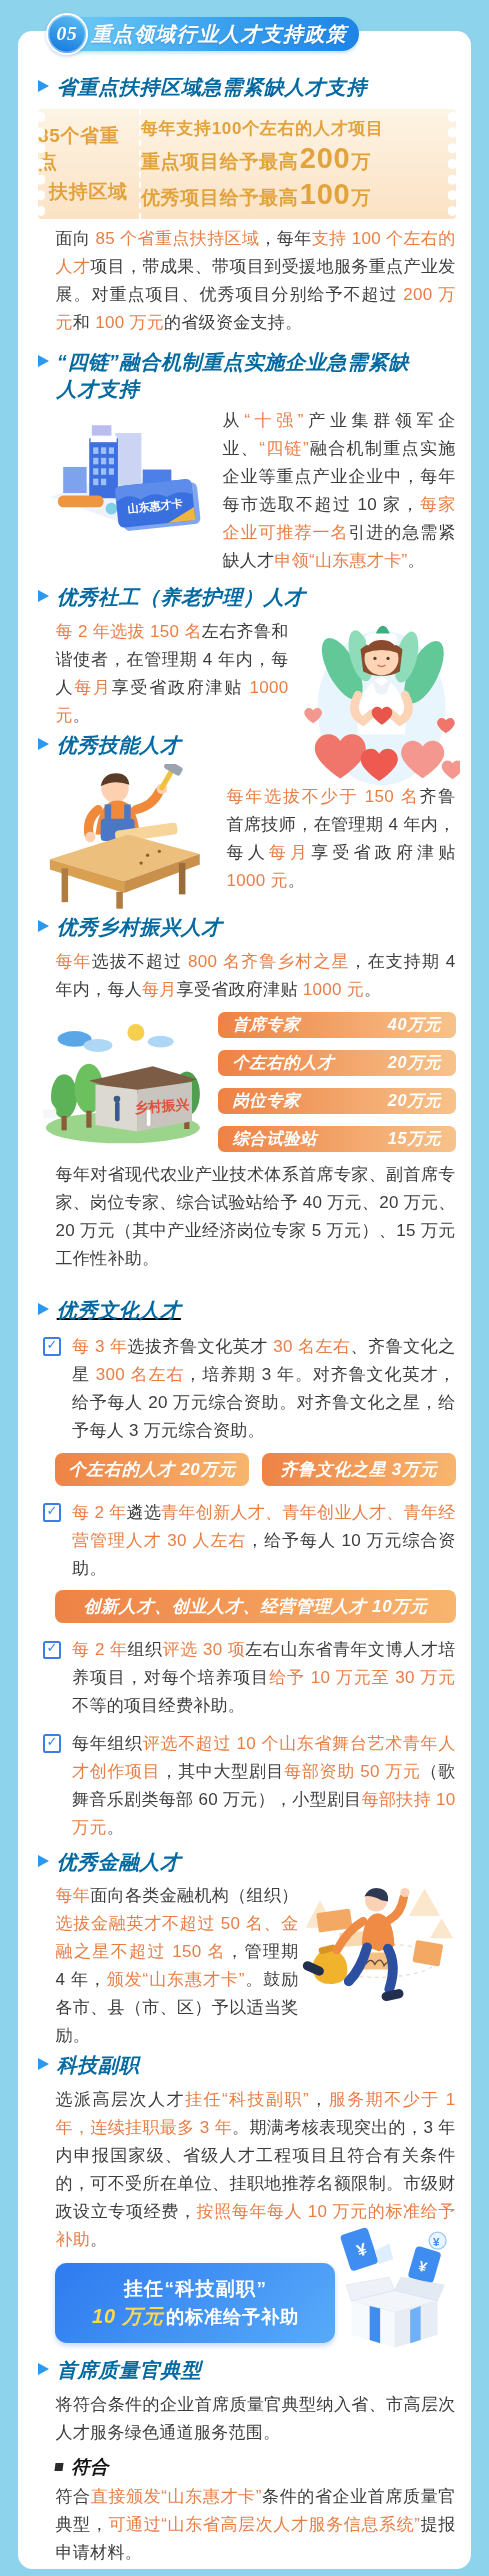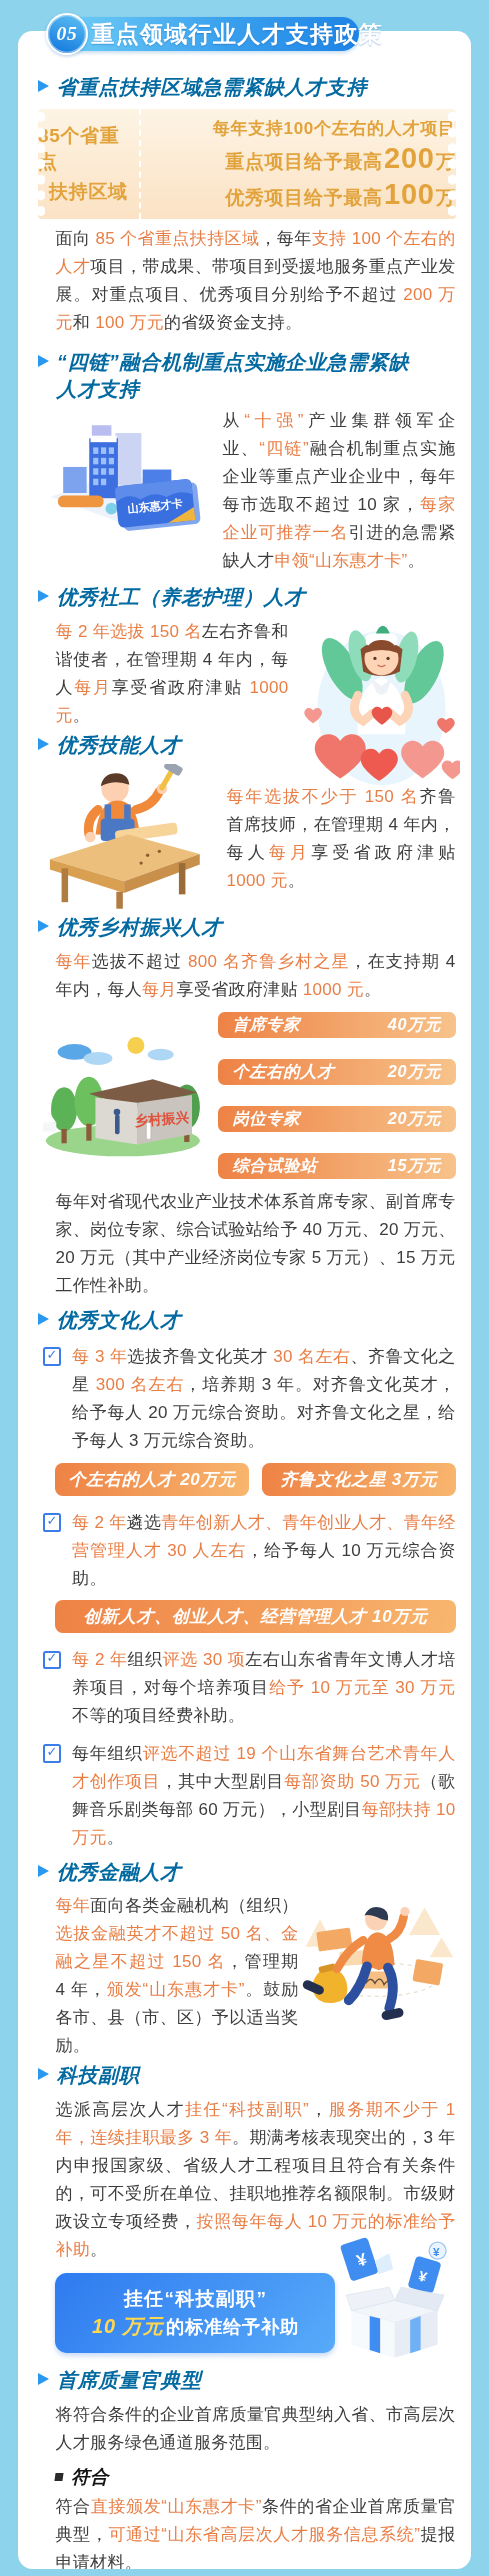--- a/index.html
+++ b/index.html
@@ -16,21 +16,21 @@
   }
   
   .banner{
     position:absolute;left:64px;top:17px;width:295px;height:34px;z-index:5;
     background:linear-gradient(95deg,#6ecdf6 0%,#39a0ee 55%,#1d83e6 100%);
     border-radius:9.1px 17px 17px 9.1px;
     display:flex;align-items:center;padding-left:27.4px;box-sizing:border-box;
     box-shadow:0 2px 3.9px rgba(30,120,200,.25);
   }
   .banner-title{
-    color:#fff;font-size:23px;font-weight:900;
+    color:#fff;font-size:20px;font-weight:900;font-style:italic;
     letter-spacing:1.3px;text-shadow:0 1.3px 1.3px rgba(20,90,170,.35);white-space:nowrap;
   }
   .badge{
     position:absolute;left:46px;top:13px;width:38px;height:38px;z-index:6;
     border-radius:50%;border:2px solid #ffffff;
     background:linear-gradient(200deg,#5fc2f4 0%,#1b7fe0 85%);
     box-shadow:inset 0 0 0 1.3px rgba(255,255,255,.45),0 1.3px 3.3px rgba(30,110,190,.3);
     display:flex;align-items:center;justify-content:center;
   }
   .badge span{
@@ -65,33 +65,33 @@
     background-image:radial-gradient(circle 5.2px at 50% 50%,#ffffff 4.6px,rgba(255,255,255,0) 5.2px);
     background-size:8.5px 15.7px;background-repeat:repeat-y;
   }
   .ticket::before{left:-1.3px;}
   .ticket::after{right:-1.3px;}
   .ticket-left{
     flex:0 0 101px;display:flex;flex-direction:column;justify-content:center;align-items:center;
     border-right:2.6px dashed #ffffff;gap:3.9px;
   }
   .ticket-left div{font-size:19px;font-weight:800;color:#e2a33c;letter-spacing:0.7px;}
-  .ticket-right{flex:1;display:flex;flex-direction:column;justify-content:center;align-items:flex-end;gap:2.6px;}
+  .ticket-right{flex:1;display:flex;flex-direction:column;justify-content:center;align-items:flex-start;gap:2.6px;}
   .t-line1{font-size:17px;font-weight:800;color:#e2a33c;letter-spacing:0.7px;}
   .t-line{font-size:19px;font-weight:800;color:#e2a33c;letter-spacing:0.7px;display:flex;align-items:baseline;}
   .t-big{font-size:29px;font-weight:900;margin:0 1.3px;}
   
   .row{display:flex;margin-top:3.9px;}
   .row .para{flex:1;margin-top:0;}
   .row-s3{position:relative;min-height:105px;margin-top:5.2px;padding-right:167px;}
   .nurse-pos{position:absolute;right:-3.9px;top:-7.8px;}
   .row-s8{position:relative;margin-top:9.1px;min-height:84px;}
   .gift-pos{position:absolute;right:0;top:-38px;}
   
-  .bars{flex:1;display:flex;flex-direction:column;gap:21px;margin-left:9.1px;}
+  .bars{flex:1;display:flex;flex-direction:column;gap:12px;margin-left:9.1px;}
   .bar{
     height:26px;border-radius:6.5px;
     background:linear-gradient(90deg,#ee8245 0%,#f7c38b 100%);
     display:flex;align-items:center;justify-content:space-between;
     padding:0 14.4px;color:#fff;font-weight:900;font-style:italic;font-size:16.3px;letter-spacing:0.7px;
   }
   .pills{display:flex;gap:13px;margin:7.8px 0 0 17.6px;}
   .pill{
     flex:1;height:33px;border-radius:7.8px;
     background:linear-gradient(100deg,#ee8245 0%,#f8b66e 100%);
@@ -343,21 +343,21 @@
       </div>
       <div class="bar">
         <span>综合试验站</span>
           <span>15万元</span>
       </div>
     </div>
   </div>
 
   <p class="para full" style="margin-top:9.1px;"><span>每年对省现代农业产业技术体系首席专家、副首席专家、岗位专家、综合试验站给予 40 万元、20 万元、20 万元（其中产业经济岗位专家 5 万元）、15 万元工作性补助。</span></p>
 
-  <div class="sec" style="margin-top:7px;">
+  <div class="sec" style="margin-top:24px;text-decoration:underline;">
     <span class="tri"></span>
     <span class="sec-title">优秀文化人才</span>
   </div>
 
   <div class="check">
     <span class="chk"></span>
     <p class="para"><span class="hl">每 3 年</span><span>选拔齐鲁文化英才 </span><span class="hl">30 名左右</span><span>、齐鲁文化之星 </span><span class="hl">300 名左右</span><span>，培养期 3 年。对齐鲁文化英才，给予每人 20 万元综合资助。对齐鲁文化之星，给予每人 3 万元综合资助。</span></p>
   </div>
 
   <div class="pills">
@@ -372,29 +372,29 @@
 
   <div class="pill wide">创新人才、创业人才、经营管理人才  10万元</div>
 
   <div class="check" style="margin-top:13px;">
     <span class="chk"></span>
     <p class="para"><span class="hl">每 2 年</span><span>组织</span><span class="hl">评选 30 项</span><span>左右山东省青年文博人才培养项目，对每个培养项目</span><span class="hl">给予 10 万元至 30 万元</span><span>不等的项目经费补助。</span></p>
   </div>
 
   <div class="check">
     <span class="chk"></span>
-    <p class="para"><span>每年组织</span><span class="hl">评选不超过 19 个山东省舞台艺术青年人才创作项目</span><span>，其中大型剧目</span><span class="hl">每部资助 50 万元</span><span>（歌舞音乐剧类每部 60 万元），小型剧目</span><span class="hl">每部扶持 10 万元</span><span>。</span></p>
+    <p class="para"><span>每年组织</span><span class="hl">评选不超过 10 个山东省舞台艺术青年人才创作项目</span><span>，其中大型剧目</span><span class="hl">每部资助 50 万元</span><span>（歌舞音乐剧类每部 60 万元），小型剧目</span><span class="hl">每部扶持 10 万元</span><span>。</span></p>
   </div>
 
   <div class="sec" style="margin-top:7.8px;">
     <span class="tri"></span>
     <span class="sec-title">优秀金融人才</span>
   </div>
 
-  <div class="row" style="margin-top:5.2px;align-items:center;">
+  <div class="row" style="margin-top:5.2px;">
     <p class="para" style="flex:1;"><span class="hl">每年</span><span>面向各类金融机构（组织）</span><span class="hl">选拔金融英才不超过 50 名、金融之星不超过 150 名</span><span>，管理期 4 年，</span><span class="hl">颁发“山东惠才卡”</span><span>。鼓励各市、县（市、区）予以适当奖励。</span></p>
     <svg width="157" height="149" viewBox="0 0 240 228">
       <g fill="#fbe3c4" opacity="0.85">
         <polygon points="10,70 32,28 54,70"></polygon>
           <polygon points="168,52 192,10 216,52"></polygon>
           <polygon points="200,86 218,56 236,86"></polygon>
       </g>
       <ellipse cx="118" cy="120" rx="92" ry="26" fill="none" stroke="#e7dfd2" stroke-width="2" stroke-dasharray="6 6"></ellipse>
       <g>
         <rect x="28" y="44" width="52" height="30" rx="3" fill="#f3a963" transform="rotate(-8 54 59)"></rect>

